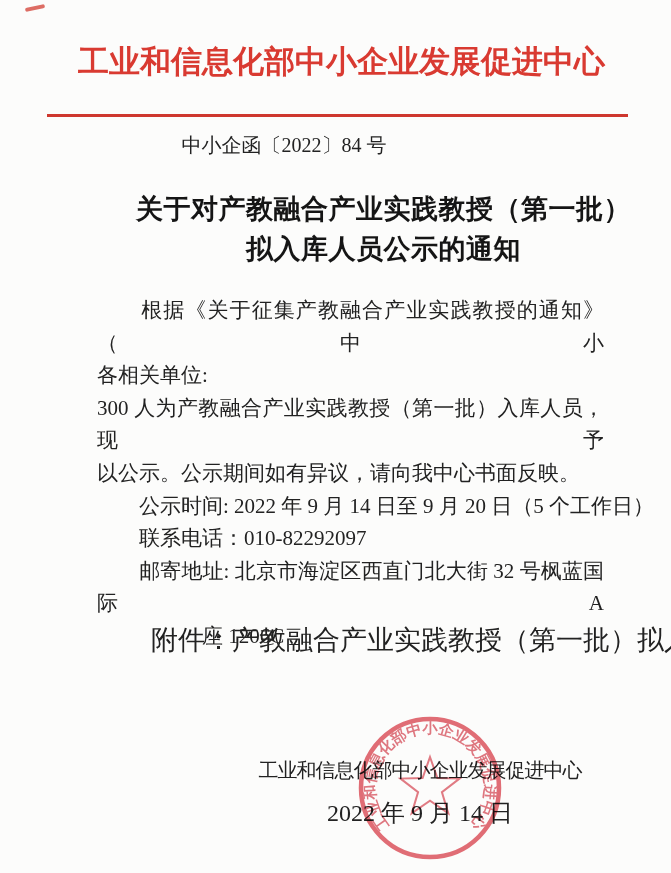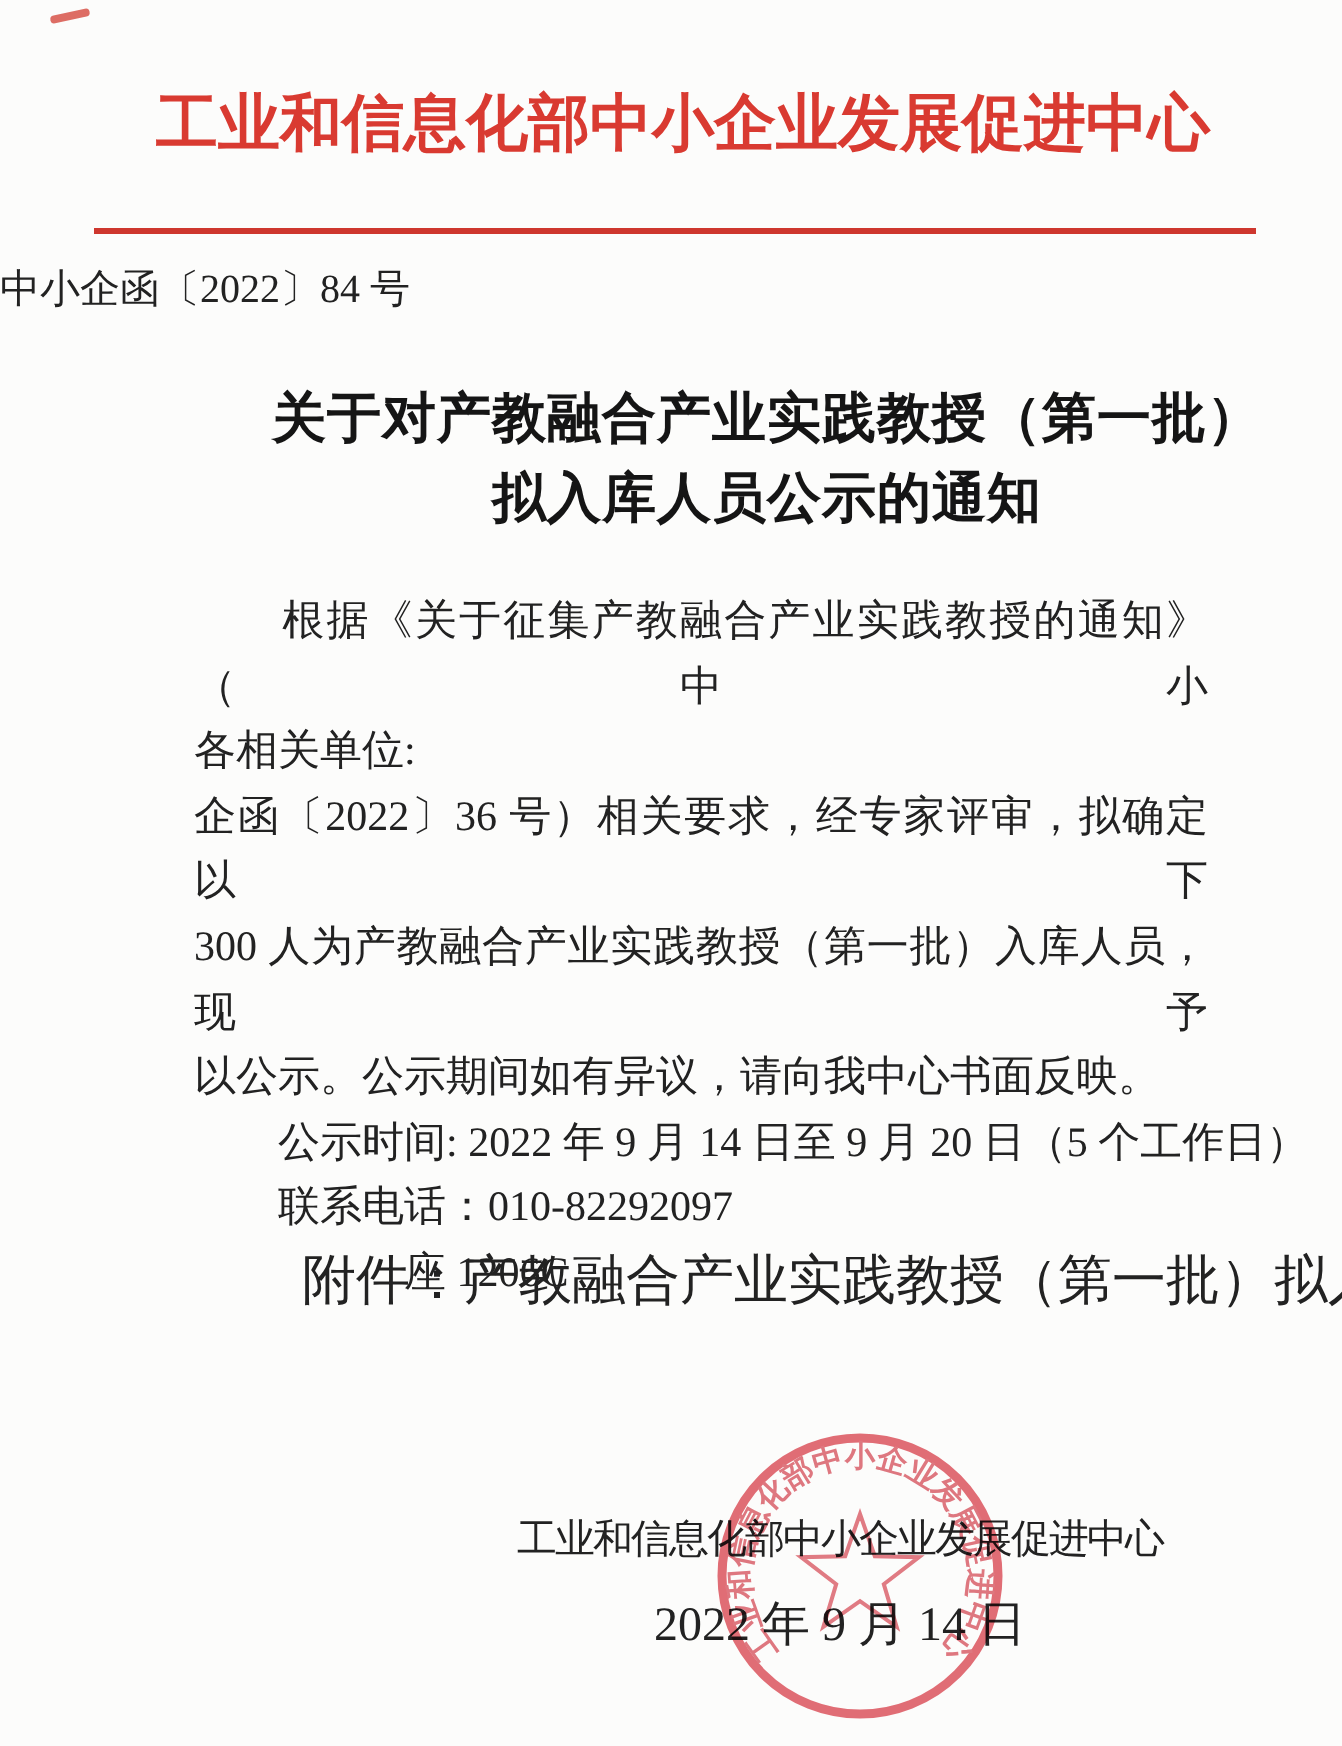--- a/index.html
+++ b/index.html
@@ -31,21 +31,21 @@
     line-height:52px;
     transform:translateX(6px);
     white-space:nowrap;
   }
   .red-rule{
     position:absolute;left:47px;top:114px;
     width:581px;height:3px;background:#ce372e;
   }
   .doc-number{
     position:absolute;left:0;top:131px;width:568px;
-    text-align:left;
+    text-align:center;
     font-size:20px;line-height:28px;color:#222;
     white-space:nowrap;
   }
   .doc-title{
     position:absolute;left:0;top:189px;width:671px;
     text-align:center;
     font-size:27px;font-weight:bold;color:#151515;
     line-height:40px;
     letter-spacing:0.5px;
     margin-left:48px;
@@ -104,25 +104,25 @@
   <div class="doc-number">中小企函〔2022〕84 号</div>
 
   <div class="doc-title">
     <div>关于对产教融合产业实践教授（第一批）</div>
     <div>拟入库人员公示的通知</div>
   </div>
 
   <div class="body-text">
     <div class="ln just">　　根据《关于征集产教融合产业实践教授的通知》（中小</div>
     <div class="ln">各相关单位:</div>
-    <div class="ln just">企函〔2022〕36 号）相关要求，经专家评审，拟确定以下</div>
     <div class="ln just">300 人为产教融合产业实践教授（第一批）入库人员，现予</div>
     <div class="ln">以公示。公示期间如有异议，请向我中心书面反映。</div>
     <div class="ln">　　公示时间: 2022 年 9 月 14 日至 9 月 20 日（5 个工作日）</div>
     <div class="ln">　　联系电话：010-82292097</div>
+    <div class="ln just">　　邮寄地址: 北京市海淀区西直门北大街 32 号枫蓝国际 A</div>
     <div class="ln">　　　　　座 1206C</div>
   </div>
 
   <div class="attachment">　　附件：产教融合产业实践教授（第一批）拟入库名单</div>
 
   <div class="sign-block">
     <div class="sign-name">工业和信息化部中小企业发展促进中心</div>
     <div class="sign-date">2022 年 9 月 14 日</div>
   </div>
 

